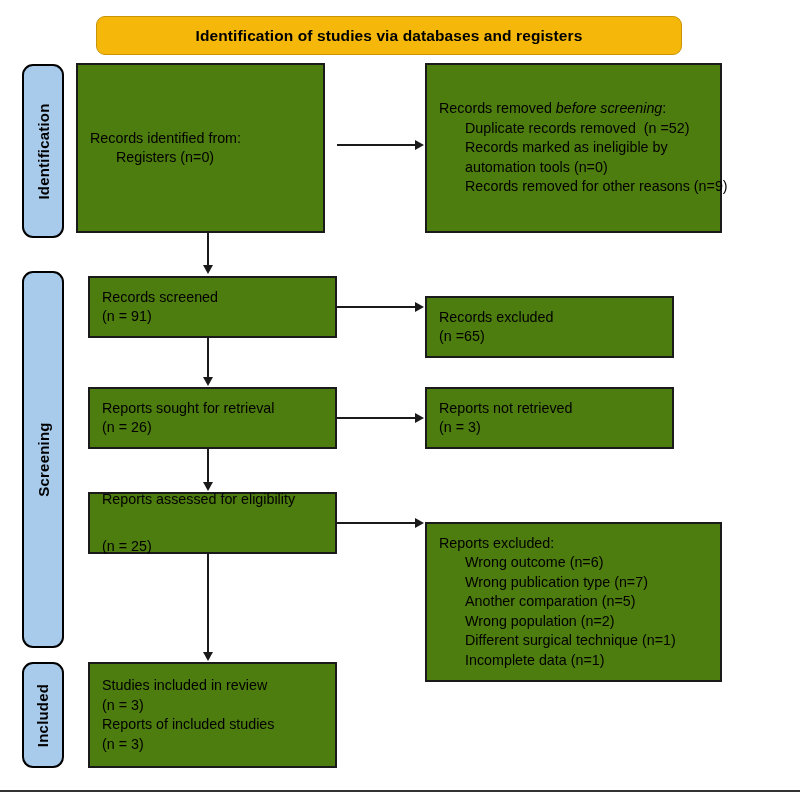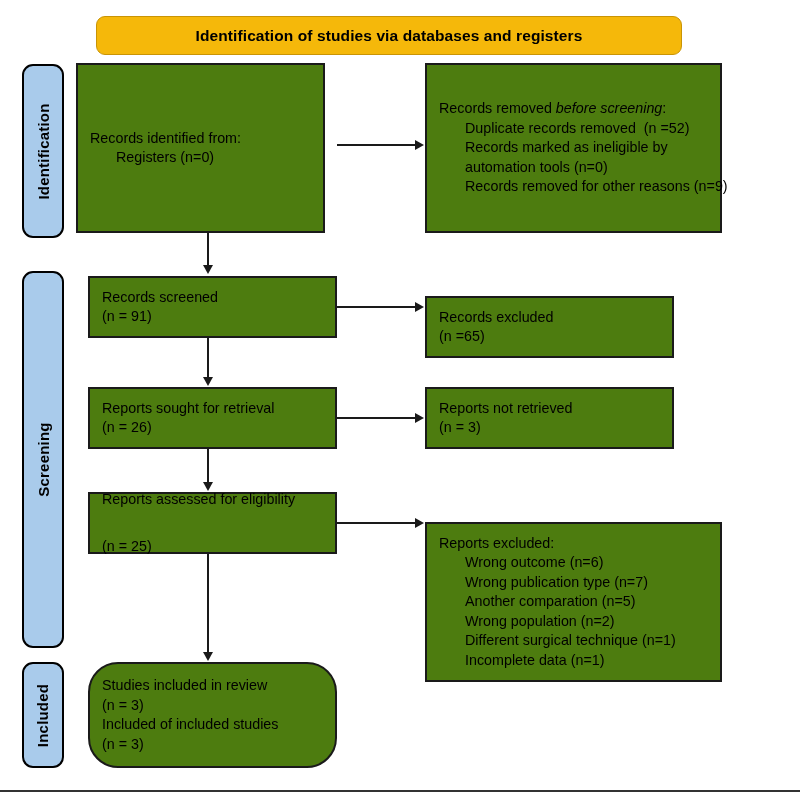--- a/index.html
+++ b/index.html
@@ -83,21 +83,21 @@
   .box i { font-style: italic; }
 
   #box-identified { left: 76px;  top: 63px;  width: 249px; height: 170px; }
   #box-removed    { left: 425px; top: 63px;  width: 297px; height: 170px; }
   #box-screened   { left: 88px;  top: 276px; width: 249px; height: 62px;  }
   #box-excluded   { left: 425px; top: 276px; width: 249px; height: 62px; margin-top: 20px;  }
   #box-sought     { left: 88px;  top: 387px; width: 249px; height: 62px;  }
   #box-notretr    { left: 425px; top: 387px; width: 249px; height: 62px;  }
   #box-assessed   { left: 88px;  top: 492px; width: 249px; height: 62px; gap: 27px;  }
   #box-repexcl    { left: 425px; top: 486px; width: 297px; height: 160px; margin-top: 36px; }
-  #box-included   { left: 88px;  top: 662px; width: 249px; height: 106px; border-radius: 30px; }
+  #box-included   { left: 88px;  top: 662px; width: 249px; height: 106px; }
 
   
   .v-line {
     position: absolute;
     width: 2px;
     background: #1a1a1a;
   }
   .h-line {
     position: absolute;
     height: 2px;
@@ -213,21 +213,21 @@
     <div class="line indent">Wrong publication type (n=7)</div>
     <div class="line indent">Another comparation (n=5)</div>
     <div class="line indent">Wrong population (n=2)</div>
     <div class="line indent">Different surgical technique (n=1)</div>
     <div class="line indent">Incomplete data (n=1)</div>
   </div>
 
   <div class="box" id="box-included">
     <div class="line">Studies included in review</div>
     <div class="line">(n = 3)</div>
-    <div class="line">Included of included studies</div>
+    <div class="line">Reports of included studies</div>
     <div class="line">(n = 3)</div>
   </div>
 
   <div class="v-line" id="v1"></div>
   <div class="arrow-down" id="a1"></div>
   <div class="v-line" id="v2"></div>
   <div class="arrow-down" id="a2"></div>
   <div class="v-line" id="v3"></div>
   <div class="arrow-down" id="a3"></div>
   <div class="v-line" id="v4"></div>

